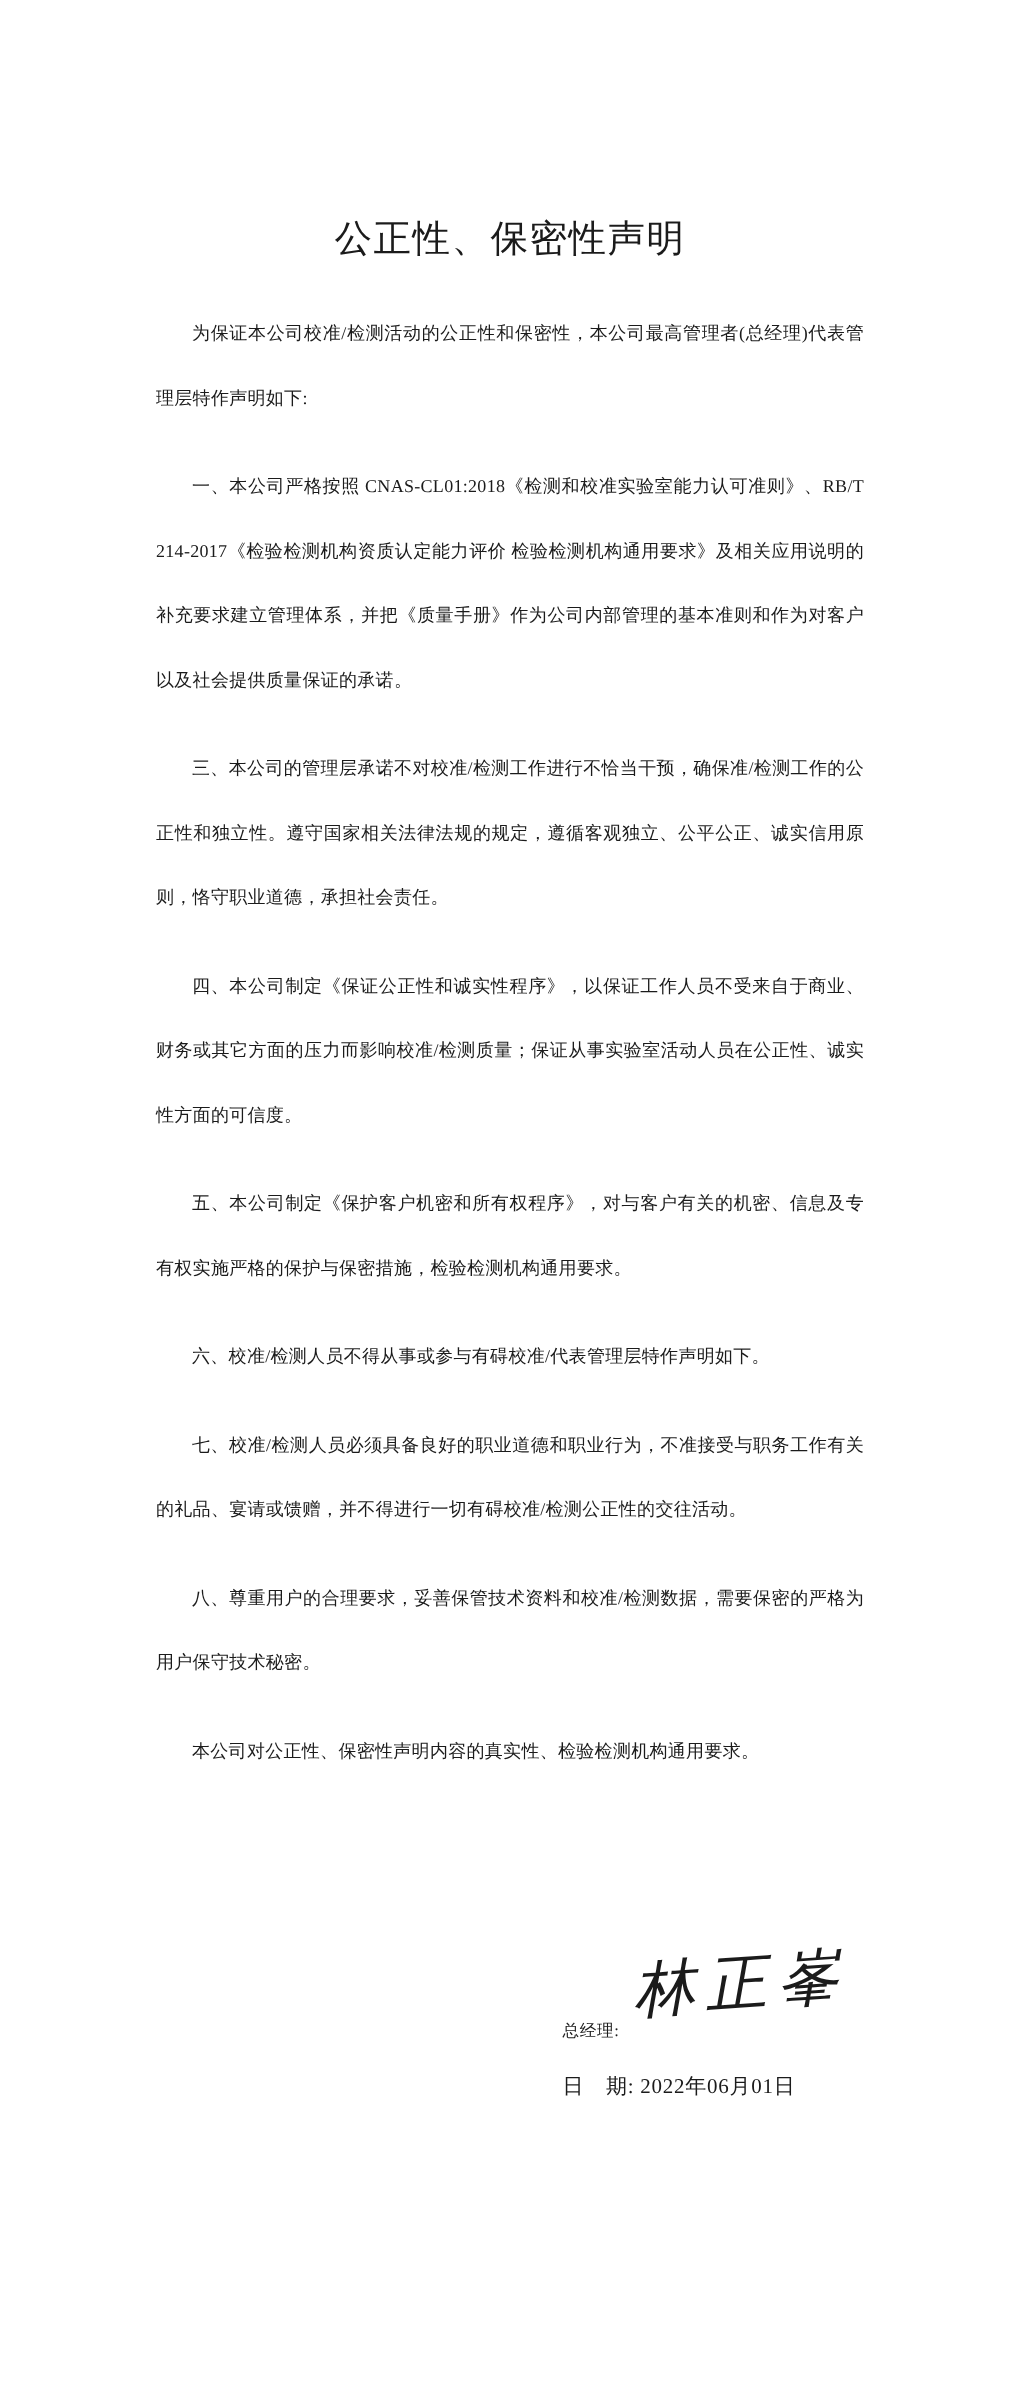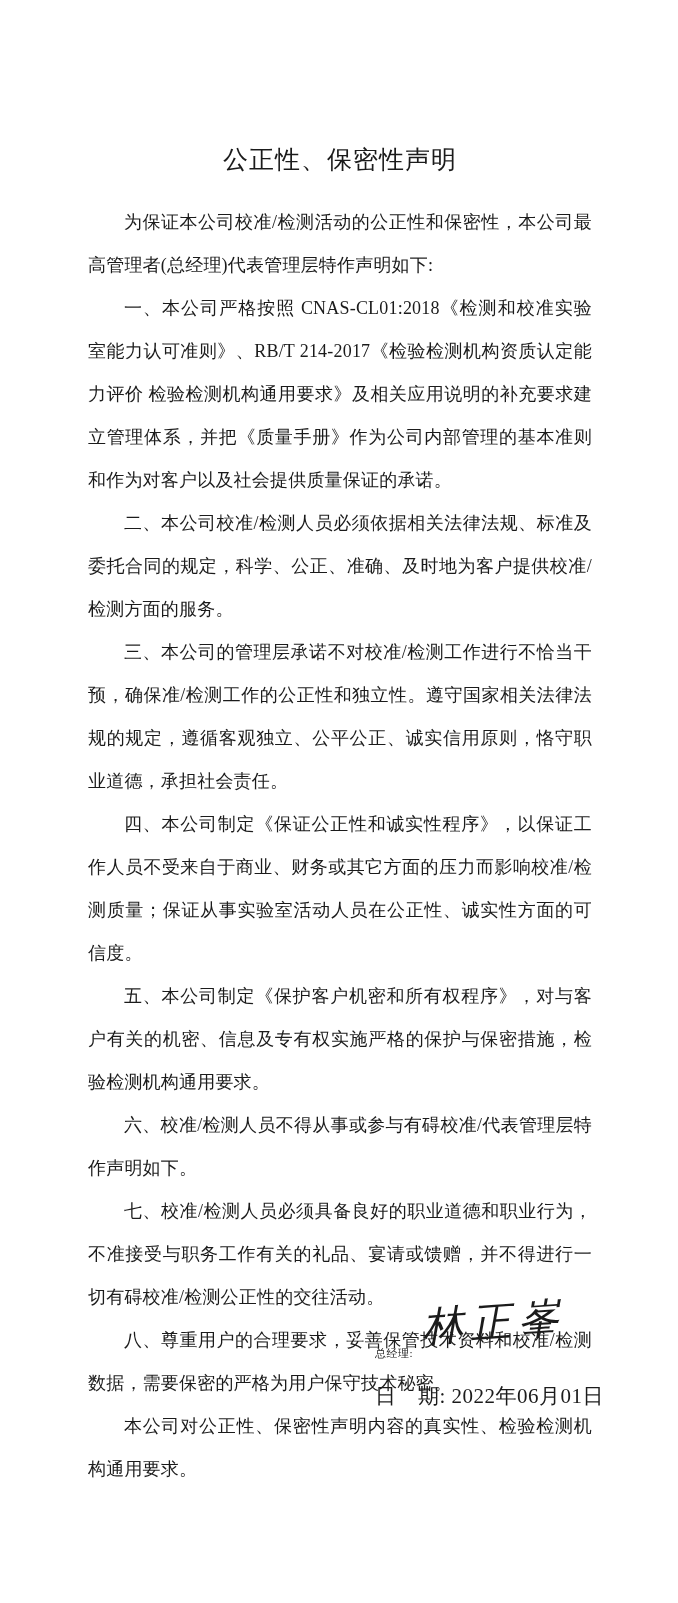--- a/index.html
+++ b/index.html
@@ -26,22 +26,22 @@
   .doc-title {
     margin: 0 0 24px 0;
     font-size: 25px;
     font-weight: 400;
     line-height: 34px;
     text-align: center;
     letter-spacing: 1px;
     white-space: nowrap;
   }
   .doc-paragraph {
-    margin: 0;
-    font-size: 18px;
+    margin: 16px;
+    font-size: 12px;
     line-height: 43px;
     text-align: justify;
     text-indent: 2em;
     letter-spacing: 0.2px;
   }
   .signature-block {
     position: absolute;
     left: 0; top: 0;
     width: 678px;
     height: 1603px;
@@ -62,34 +62,33 @@
     letter-spacing: 7px;
     transform: rotate(-4deg);
     transform-origin: left bottom;
     font-style: italic;
     white-space: nowrap;
   }
   .sig-date {
     position: absolute;
     left: 375px;
     top: 1382px;
-    font-size: 21px;
+    font-size: 14px;
     letter-spacing: 0.5px;
     white-space: nowrap;
   }
 </style>
 </head>
 <body>
 
 <div class="page">
   <h1 class="doc-title"><span>公正性、保密性声明</span></h1>
 
   <p class="doc-paragraph">为保证本公司校准/检测活动的公正性和保密性，本公司最高管理者(总经理)代表管理层特作声明如下:</p>
   <p class="doc-paragraph">一、本公司严格按照 CNAS-CL01:2018《检测和校准实验室能力认可准则》、RB/T 214-2017《检验检测机构资质认定能力评价 检验检测机构通用要求》及相关应用说明的补充要求建立管理体系，并把《质量手册》作为公司内部管理的基本准则和作为对客户以及社会提供质量保证的承诺。</p>
-  <p class="doc-paragraph">二、本公司校准/检测人员必须依据相关法律法规、标准及委托合同的规定，科学、公正、准确、及时地为客户提供校准/检测方面的服务。</p>
   <p class="doc-paragraph">三、本公司的管理层承诺不对校准/检测工作进行不恰当干预，确保准/检测工作的公正性和独立性。遵守国家相关法律法规的规定，遵循客观独立、公平公正、诚实信用原则，恪守职业道德，承担社会责任。</p>
   <p class="doc-paragraph">四、本公司制定《保证公正性和诚实性程序》，以保证工作人员不受来自于商业、财务或其它方面的压力而影响校准/检测质量；保证从事实验室活动人员在公正性、诚实性方面的可信度。</p>
   <p class="doc-paragraph">五、本公司制定《保护客户机密和所有权程序》，对与客户有关的机密、信息及专有权实施严格的保护与保密措施，检验检测机构通用要求。</p>
   <p class="doc-paragraph">六、校准/检测人员不得从事或参与有碍校准/代表管理层特作声明如下。</p>
   <p class="doc-paragraph">七、校准/检测人员必须具备良好的职业道德和职业行为，不准接受与职务工作有关的礼品、宴请或馈赠，并不得进行一切有碍校准/检测公正性的交往活动。</p>
   <p class="doc-paragraph">八、尊重用户的合理要求，妥善保管技术资料和校准/检测数据，需要保密的严格为用户保守技术秘密。</p>
   <p class="doc-paragraph">本公司对公正性、保密性声明内容的真实性、检验检测机构通用要求。</p>
 </div>
 
 <div class="signature-block">

